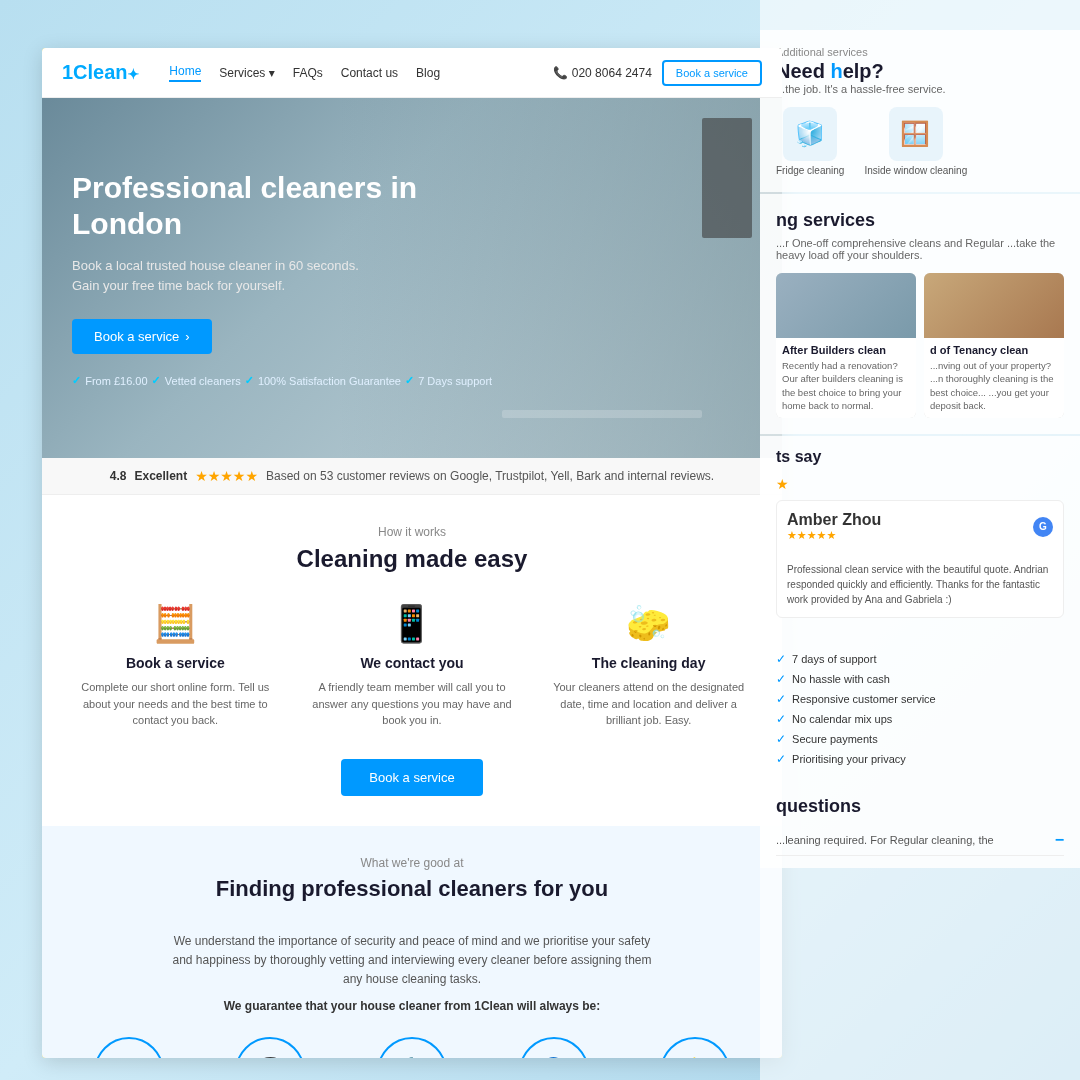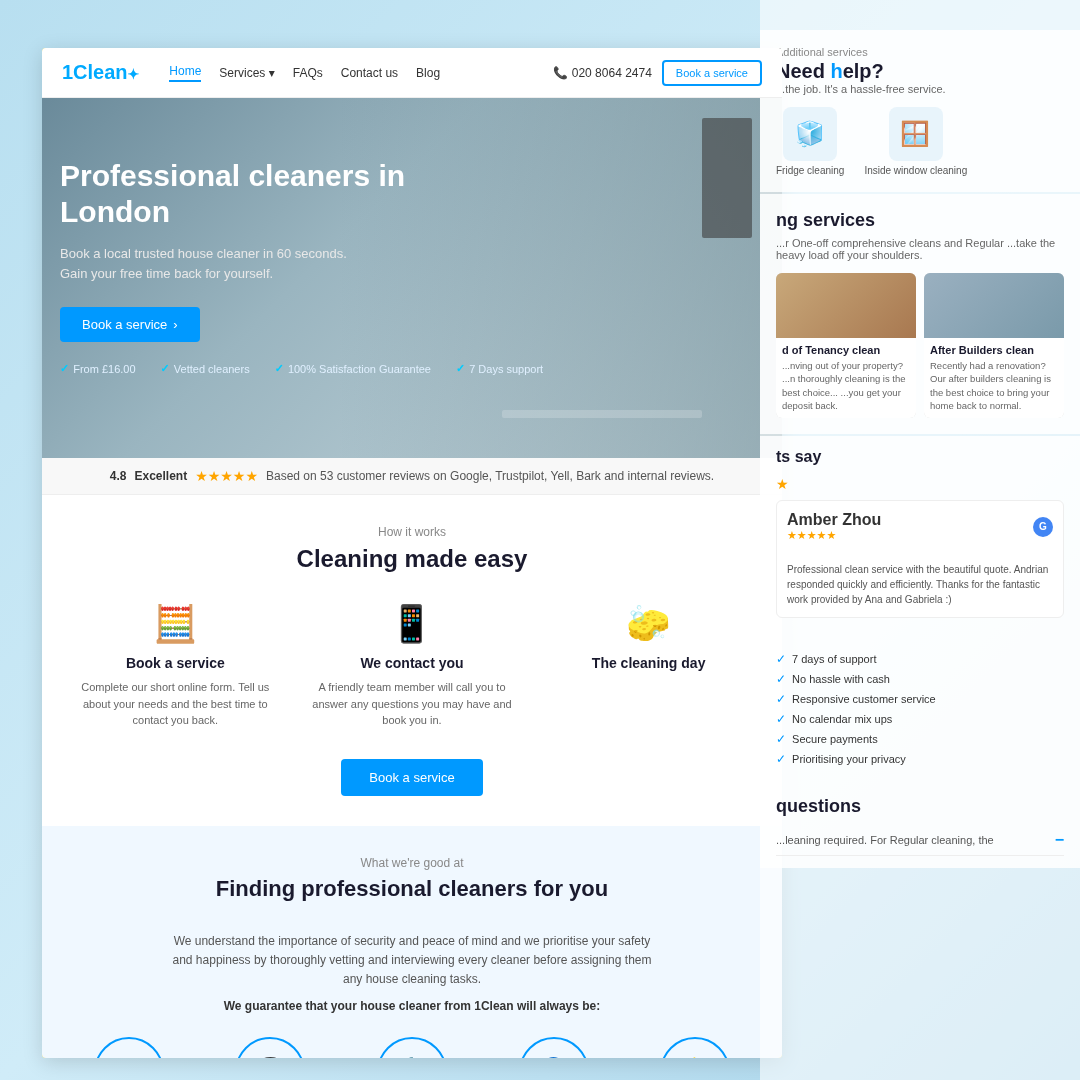--- a/index.html
+++ b/index.html
@@ -96,21 +96,22 @@
       overflow: hidden;
     }
     .hero-bg {
       position: absolute;
       inset: 0;
       background: linear-gradient(135deg, #6a8a9a 0%, #9ab5c0 40%, #c8d8de 100%);
     }
     .hero-content {
       position: relative;
       z-index: 2;
-      padding: 60px 18px 20px;
+      padding: 60px 30px 20px;
+      margin-top: 12px;
     }
     .hero-title {
       font-size: 30px;
       font-weight: 900;
       color: #fff;
       line-height: 1.2;
       margin-bottom: 14px;
       max-width: 380px;
     }
     .hero-subtitle {
@@ -126,21 +127,21 @@
       padding: 10px 22px;
       border-radius: 4px;
       font-size: 13px;
       cursor: pointer;
       display: inline-flex;
       align-items: center;
       gap: 6px;
     }
     .hero-badges {
       display: flex;
-      gap: 25px;
+      gap: 4px;
       margin-top: 20px;
       flex-wrap: wrap;
     }
     .hero-badge {
       font-size: 11px;
       color: #e0f0ff;
       display: flex;
       align-items: center;
       gap: 4px;
     }
@@ -441,20 +442,21 @@
         <div class="step-desc">Complete our short online form. Tell us about your needs and the best time to contact you back.</div>
       </div>
       <div class="step">
         <div class="step-icon">📱</div>
         <div class="step-title">We contact you</div>
         <div class="step-desc">A friendly team member will call you to answer any questions you may have and book you in.</div>
       </div>
       <div class="step">
         <div class="step-icon">🧽</div>
         <div class="step-title">The cleaning day</div>
+        <div class="step-desc">Your cleaners attend on the designated date, time and location and deliver a brilliant job. Easy.</div>
       </div>
     </div>
     <button class="section-btn">Book a service</button>
   </div>
 
   <div class="section-alt">
     <div class="section-subtitle">What we're good at</div>
     <h2 class="section-title">Finding professional cleaners for you</h2>
     <p class="section-desc">We understand the importance of security and peace of mind and we prioritise your safety and happiness by thoroughly vetting and interviewing every cleaner before assigning them any house cleaning tasks.</p>
     <p class="section-guarantee">We guarantee that your house cleaner from 1Clean will always be:</p>
@@ -500,31 +502,31 @@
         <div class="rp-icon-label">Inside window cleaning</div>
       </div>
     </div>
   </div>
 
   <div class="rp-section">
     <div class="rp-cleaning-title">ng services</div>
     <div class="rp-cleaning-desc">...r One-off comprehensive cleans and Regular ...take the heavy load off your shoulders.</div>
     <div class="cleaning-cards">
       <div class="cleaning-card">
+        <div class="cleaning-card-img builders"></div>
+        <div class="cleaning-card-info">
+          <div class="cleaning-card-title">After Builders clean</div>
+          <div class="cleaning-card-desc">Recently had a renovation? Our after builders cleaning is the best choice to bring your home back to normal.</div>
+        </div>
+      </div>
+      <div class="cleaning-card">
         <div class="cleaning-card-img"></div>
         <div class="cleaning-card-info">
           <div class="cleaning-card-title">d of Tenancy clean</div>
           <div class="cleaning-card-desc">...nving out of your property? ...n thoroughly cleaning is the best choice... ...you get your deposit back.</div>
-        </div>
-      </div>
-      <div class="cleaning-card">
-        <div class="cleaning-card-img builders"></div>
-        <div class="cleaning-card-info">
-          <div class="cleaning-card-title">After Builders clean</div>
-          <div class="cleaning-card-desc">Recently had a renovation? Our after builders cleaning is the best choice to bring your home back to normal.</div>
         </div>
       </div>
     </div>
   </div>
 
   <div class="rp-review-section">
     <div class="rp-review-title">ts say</div>
     <div style="display:flex;align-items:center;gap:6px;margin-bottom:8px;">
       <span class="star-icon">★</span>
     </div>

